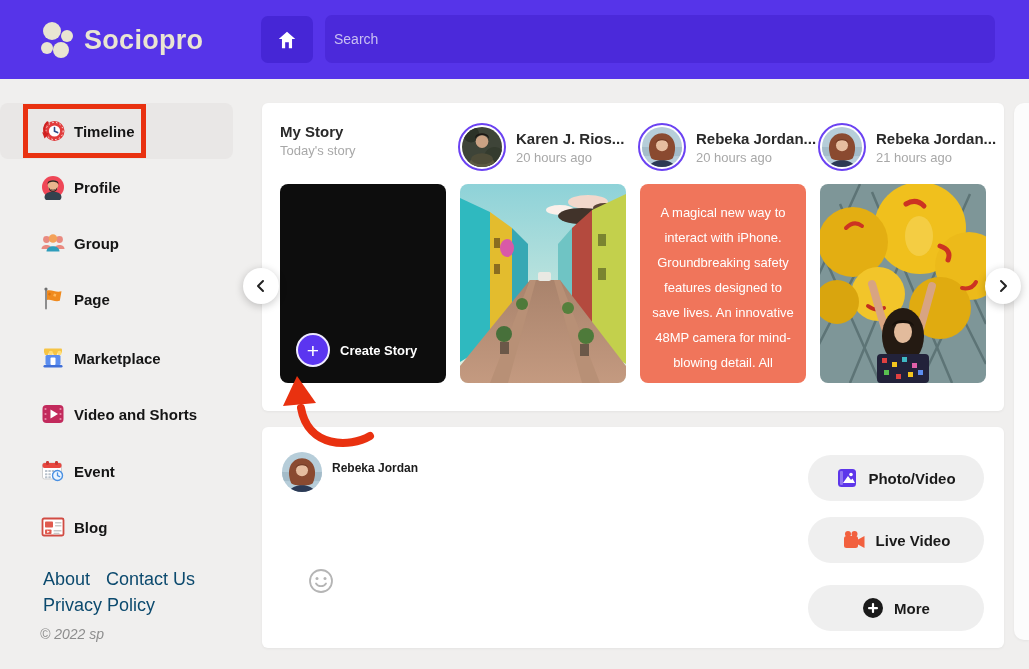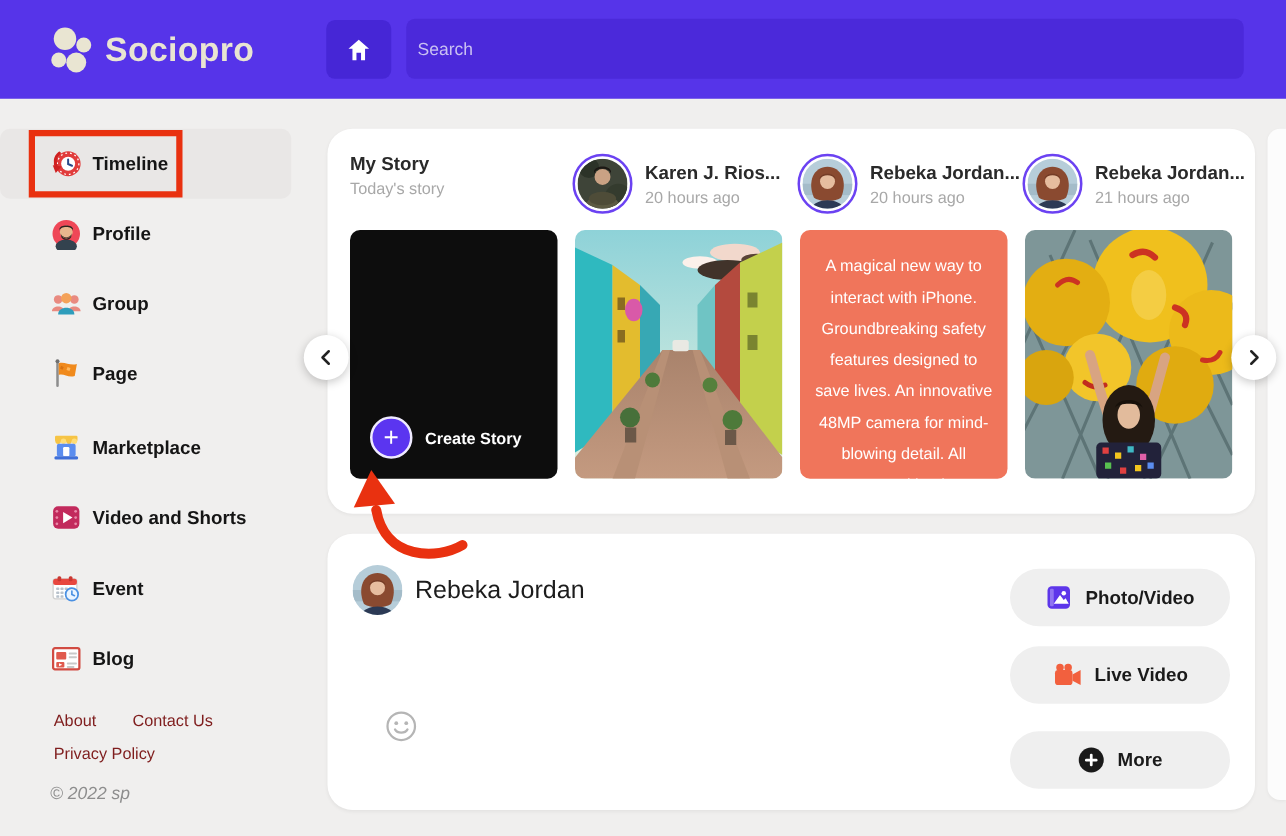--- a/index.html
+++ b/index.html
@@ -14,25 +14,25 @@
   .home-btn { position:absolute; left:261px; top:16px; width:52px; height:47px; background:#4626d6; border-radius:7px; display:flex; align-items:center; justify-content:center; cursor:pointer; }
   .search-wrap { position:absolute; left:325px; top:15px; width:670px; height:48px; }
   .search-input { width:100%; height:100%; background:#4b29da; border:none; border-radius:7px; padding:0 9px; color:#fff; font-size:14px; font-family:"Liberation Sans",sans-serif; outline:none; }
   .search-input::placeholder { color:#c9c0f2; }
 
   
   .side-item { position:absolute; left:0; width:233px; height:56px; display:flex; align-items:center; cursor:pointer; }
   .side-item.active { background:#e9e7e6; border-radius:8px; }
   .side-icon { position:absolute; left:40px; width:26px; height:26px; }
   .side-label { position:absolute; left:74px; font-size:15px; font-weight:600; color:#151515; }
-  .foot-link { position:absolute; color:#7f1d1d; font-size:13px; cursor:pointer; }
+  .foot-link { position:absolute; color:#0c4a6e; font-size:18px; cursor:pointer; }
   .copyright { position:absolute; left:40px; top:626px; color:#8d8d8d; font-size:14px;font-style:italic; }
 
   
-  .card { position:absolute; background:#fff; border-radius:20px; box-shadow:0 1px 3px rgba(0,0,0,.05); }
+  .card { position:absolute; background:#fff; border-radius:6px; box-shadow:0 1px 3px rgba(0,0,0,.05); }
   .stories-card { left:262px; top:103px; width:742px; height:308px; }
   .composer-card { left:262px; top:427px; width:742px; height:221px; }
   .edge-strip { position:absolute; left:1014px; top:103px; width:15px; height:537px; background:#fcfcfc; border-radius:10px 0 0 10px; box-shadow:0 1px 3px rgba(0,0,0,.05); }
 
   
   .story-head { position:absolute; top:20px; width:166px; display:flex; align-items:center; gap:10px; }
   .story-head .texts { display:flex; flex-direction:column; gap:3px; }
   .story-title { font-size:15px; font-weight:700; color:#2a2a2a; white-space:nowrap; }
   .story-sub { font-size:13px; color:#a8a8a8; white-space:nowrap; }
   .avatar-ring { width:48px; height:48px; border-radius:50%; border:2px solid #6b42f2; padding:2px; flex-shrink:0; }
@@ -46,21 +46,21 @@
   .create-label { color:#fff; font-size:13px; font-weight:600; }
   .tile-text { background:#f0755b; color:#fff; font-size:13px; line-height:25px; text-align:center; padding:16px 10px; cursor:pointer; }
   .tile svg.photo { width:100%; height:100%; display:block; }
 
   
   .nav-circle { position:absolute; width:36px; height:36px; border-radius:50%; background:#fff; box-shadow:0 2px 8px rgba(0,0,0,.22); display:flex; align-items:center; justify-content:center; cursor:pointer; z-index:5; }
 
   
   .composer-avatar { position:absolute; left:20px; top:25px; width:40px; height:40px; border-radius:50%; overflow:hidden; }
   .composer-avatar svg { width:100%; height:100%; display:block; }
-  .composer-name { position:absolute; left:70px; top:34px; font-size:20px; font-weight:400; color:#1c1c1c; }
+  .composer-name { position:absolute; left:70px; top:34px; font-size:12px; font-weight:700; color:#1c1c1c; }
   .composer-placeholder { position:absolute; left:48px; top:98px; font-size:18px; color:#9a9a9a; cursor:text; }
   .emoji-btn { position:absolute; left:46px; top:141px; width:26px; height:26px; cursor:pointer; }
   .pill-btn { position:absolute; left:546px; width:176px; height:46px; background:#efefef; border-radius:23px; display:flex; align-items:center; justify-content:center; gap:10px; cursor:pointer; }
   .pill-label { font-size:15px; font-weight:600; color:#1a1a1a; }
 
   
   .anno-box { position:absolute; left:23px; top:104px; width:123px; height:54px; border:5px solid #e93110; z-index:20; pointer-events:none; }
   .anno-arrow { position:absolute; left:268px; top:370px; width:130px; height:80px; z-index:20; pointer-events:none; }
 </style>
 </head>

